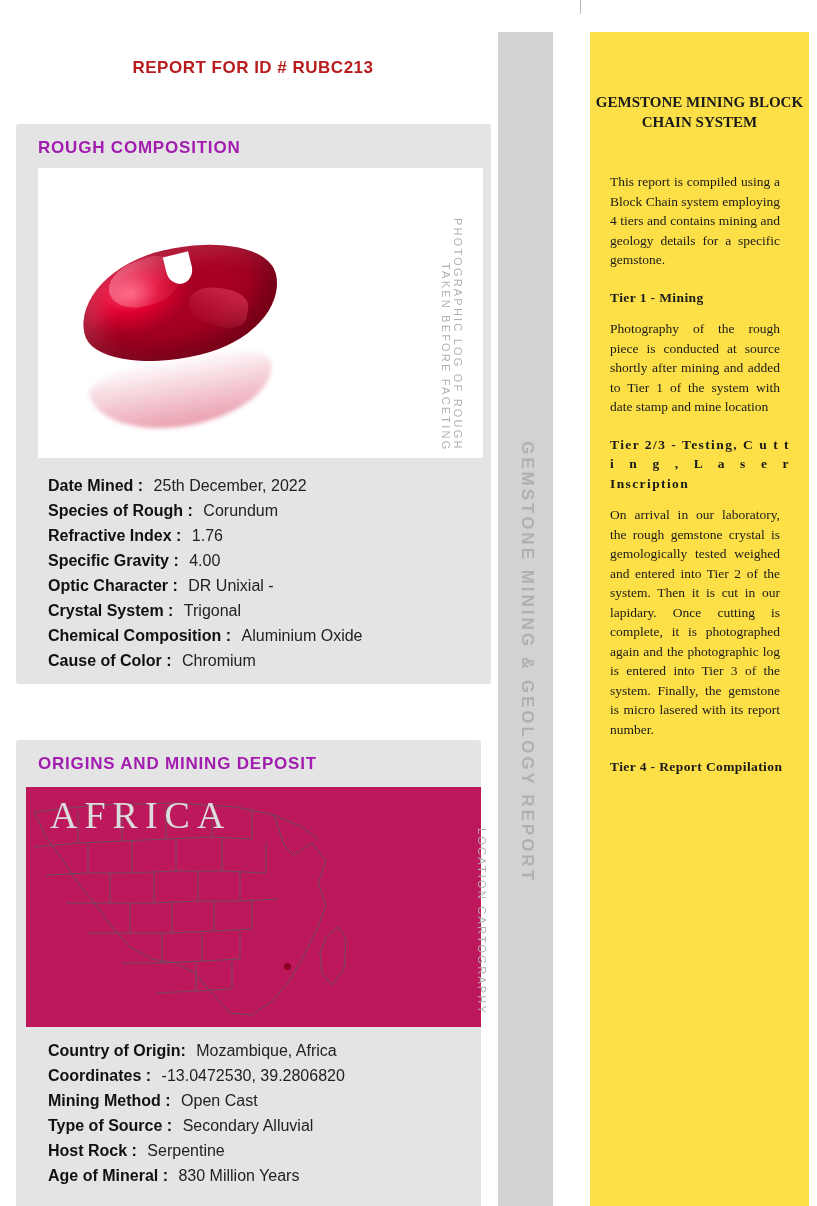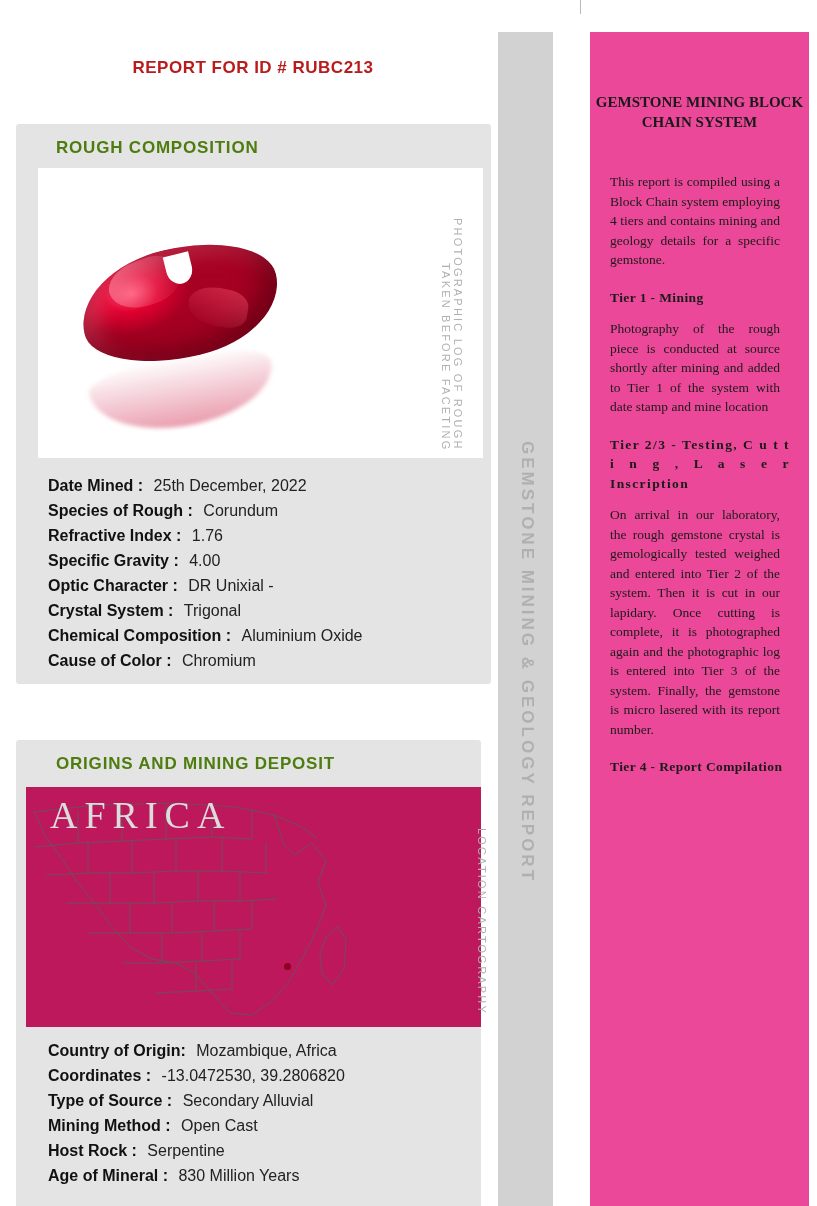--- a/index.html
+++ b/index.html
@@ -75,24 +75,23 @@
 
   
   .card {
     position: absolute;
     background: #e4e4e4;
     border-radius: 3px;
   }
   .card-header {
     font-size: 17px;
     font-weight: bold;
-    color: #4d7c0f;
+    color: #a21caf;
     letter-spacing: 0.8px;
     padding: 14px 0 0 22px;
-    margin-left: 18px;
   }
 
   .media-box {
     position: absolute;
     background: #ffffff;
   }
   .vert-label {
     position: absolute;
     color: #b0b0b0;
     font-size: 11px;
@@ -218,21 +217,21 @@
     top: 176px;
   }
 
   
   .right-panel {
     position: absolute;
     left: 590px;
     top: 32px;
     width: 219px;
     height: 1174px;
-    background: #ec4899;
+    background: #fde047;
   }
   .rp-title {
     position: absolute;
     left: 0;
     top: 60px;
     width: 219px;
     text-align: center;
     font-family: "Liberation Serif", serif;
     font-weight: bold;
     font-size: 15px;
@@ -380,26 +379,26 @@
   <div class="details" style="left:40px; top:1010px; width:440px;">
     <div class="det-row">
       <span class="det-label">Country of Origin:</span>
       <span class="det-value">Mozambique, Africa</span>
     </div>
     <div class="det-row">
       <span class="det-label">Coordinates :</span>
       <span class="det-value">-13.0472530, 39.2806820</span>
     </div>
     <div class="det-row">
+      <span class="det-label">Mining Method :</span>
+      <span class="det-value">Open Cast</span>
+    </div>
+    <div class="det-row">
       <span class="det-label">Type of Source :</span>
       <span class="det-value">Secondary Alluvial</span>
-    </div>
-    <div class="det-row">
-      <span class="det-label">Mining Method :</span>
-      <span class="det-value">Open Cast</span>
     </div>
     <div class="det-row">
       <span class="det-label">Host Rock :</span>
       <span class="det-value">Serpentine</span>
     </div>
     <div class="det-row">
       <span class="det-label">Age of Mineral :</span>
       <span class="det-value">830 Million Years</span>
     </div>
   </div>

